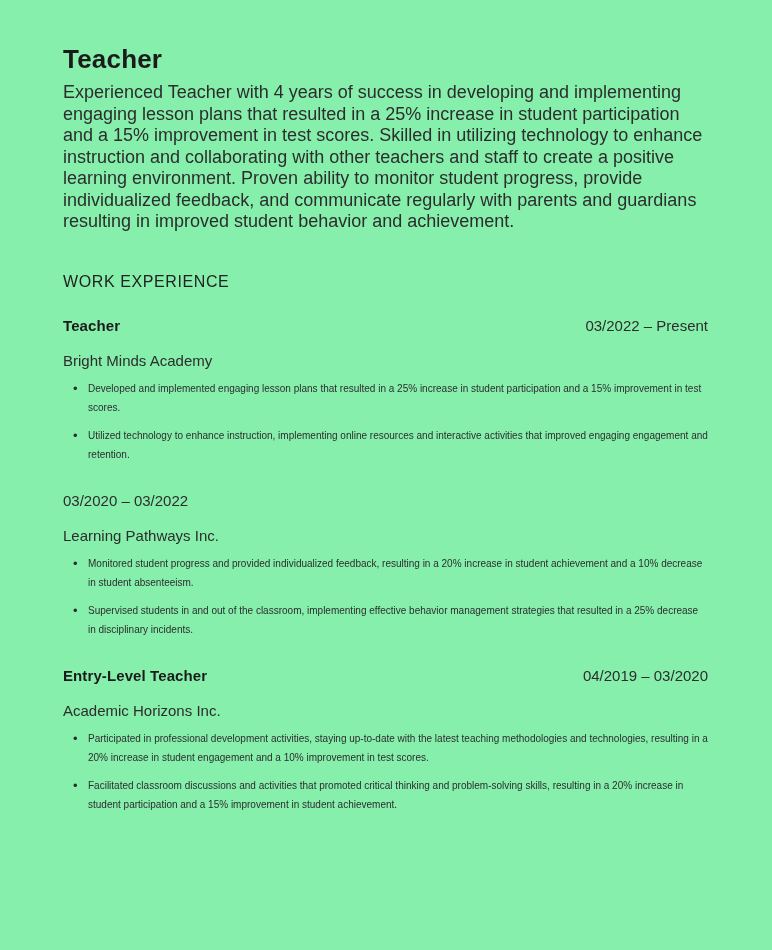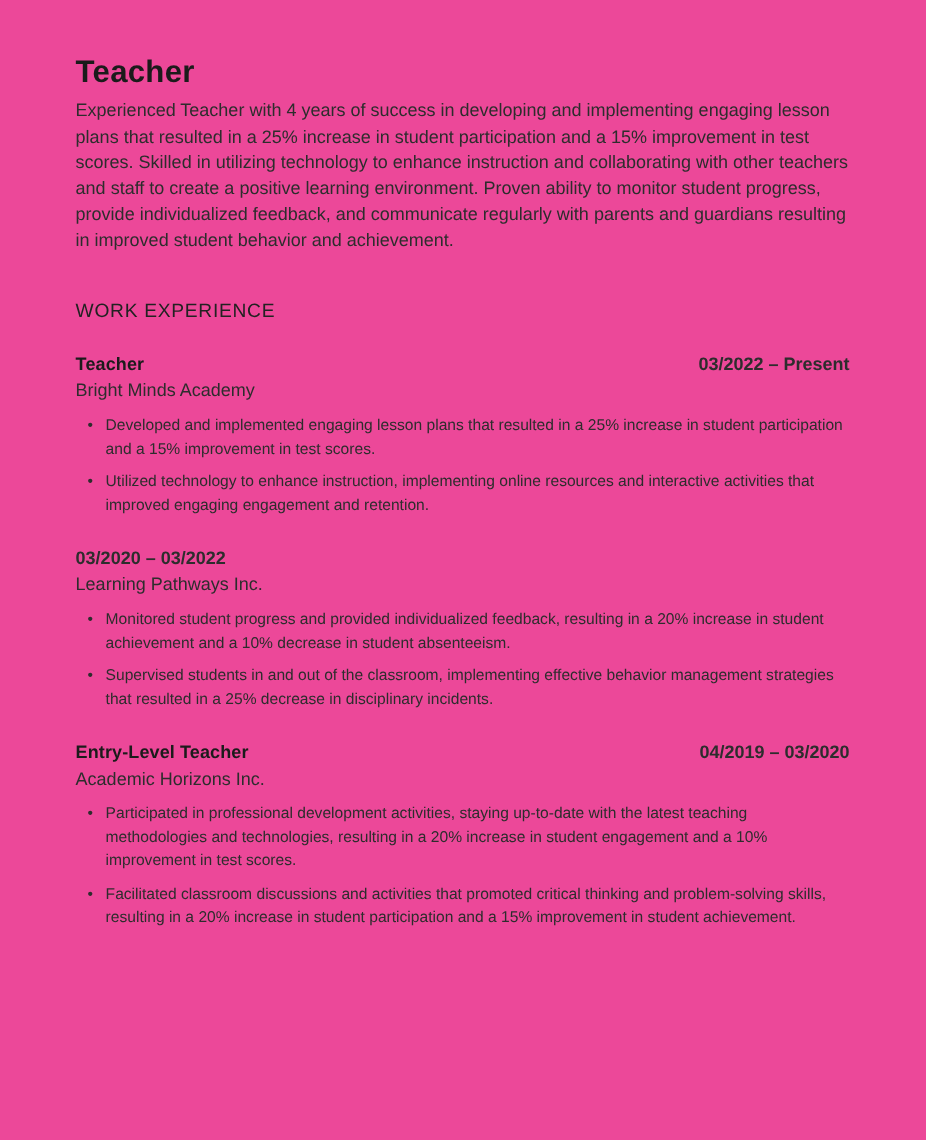--- a/index.html
+++ b/index.html
@@ -6,37 +6,37 @@
     margin: 0;
     padding: 0;
     background: #ffffff;
   }
   .page {
     position: relative;
     width: 772px;
     height: 950px;
     box-sizing: border-box;
     padding: 44px 64px 0 63px;
-    background: #ec4899;
+    background: #86efac;
     overflow: hidden;
     font-family: "Liberation Sans", "DejaVu Sans", sans-serif;
     color: #2d2d2d;
     -webkit-font-smoothing: antialiased;
   }
   .resume-title {
     margin: 0 0 8px 0;
     font-size: 26px;
     line-height: 30px;
     font-weight: 700;
     color: #1b1b1b;
     letter-spacing: 0.2px;
   }
   .summary {
     margin: 0;
-    font-size: 15px;
+    font-size: 18px;
     line-height: 21.5px;
     color: #2d2d2d;
   }
   .section-label {
     margin-top: 40px;
     font-size: 16px;
     line-height: 17px;
     letter-spacing: 0.6px;
     font-weight: 400;
     color: #222222;
@@ -50,41 +50,41 @@
     align-items: baseline;
     font-size: 15px;
     line-height: 19px;
   }
   .job-title {
     font-weight: 700;
     color: #1b1b1b;
     letter-spacing: 0.1px;
   }
   .job-dates {
-    font-weight: 700;
+    font-weight: 400;
     color: #2d2d2d;
     white-space: nowrap;
     text-align: right;
   }
   .job-company {
-    margin-top: 3px;
+    margin-top: 16px;
     font-size: 15px;
     line-height: 19px;
     color: #2d2d2d;
   }
   ul.bullets {
     list-style: none;
     margin: 9px 0 0 0;
     padding: 0;
   }
   ul.bullets li {
     position: relative;
     padding-left: 25px;
     margin-bottom: 8px;
-    font-size: 13px;
+    font-size: 10px;
     line-height: 19.5px;
     color: #2d2d2d;
   }
   ul.bullets li::before {
     content: "\2022";
     position: absolute;
     left: 10px;
     top: 0;
     font-size: 13px;
     line-height: 19.5px;

